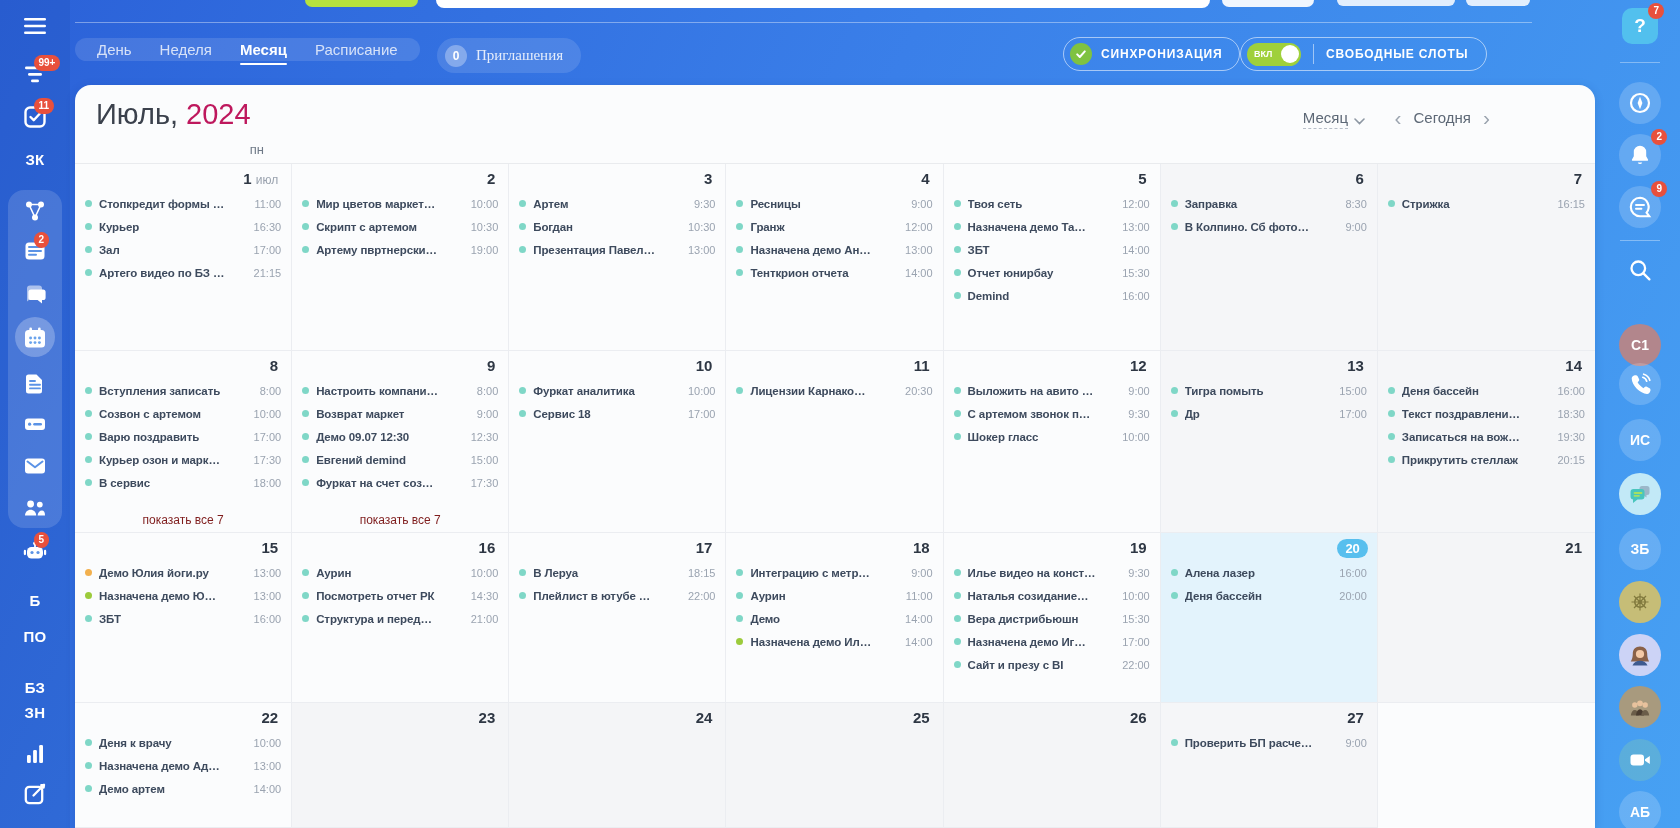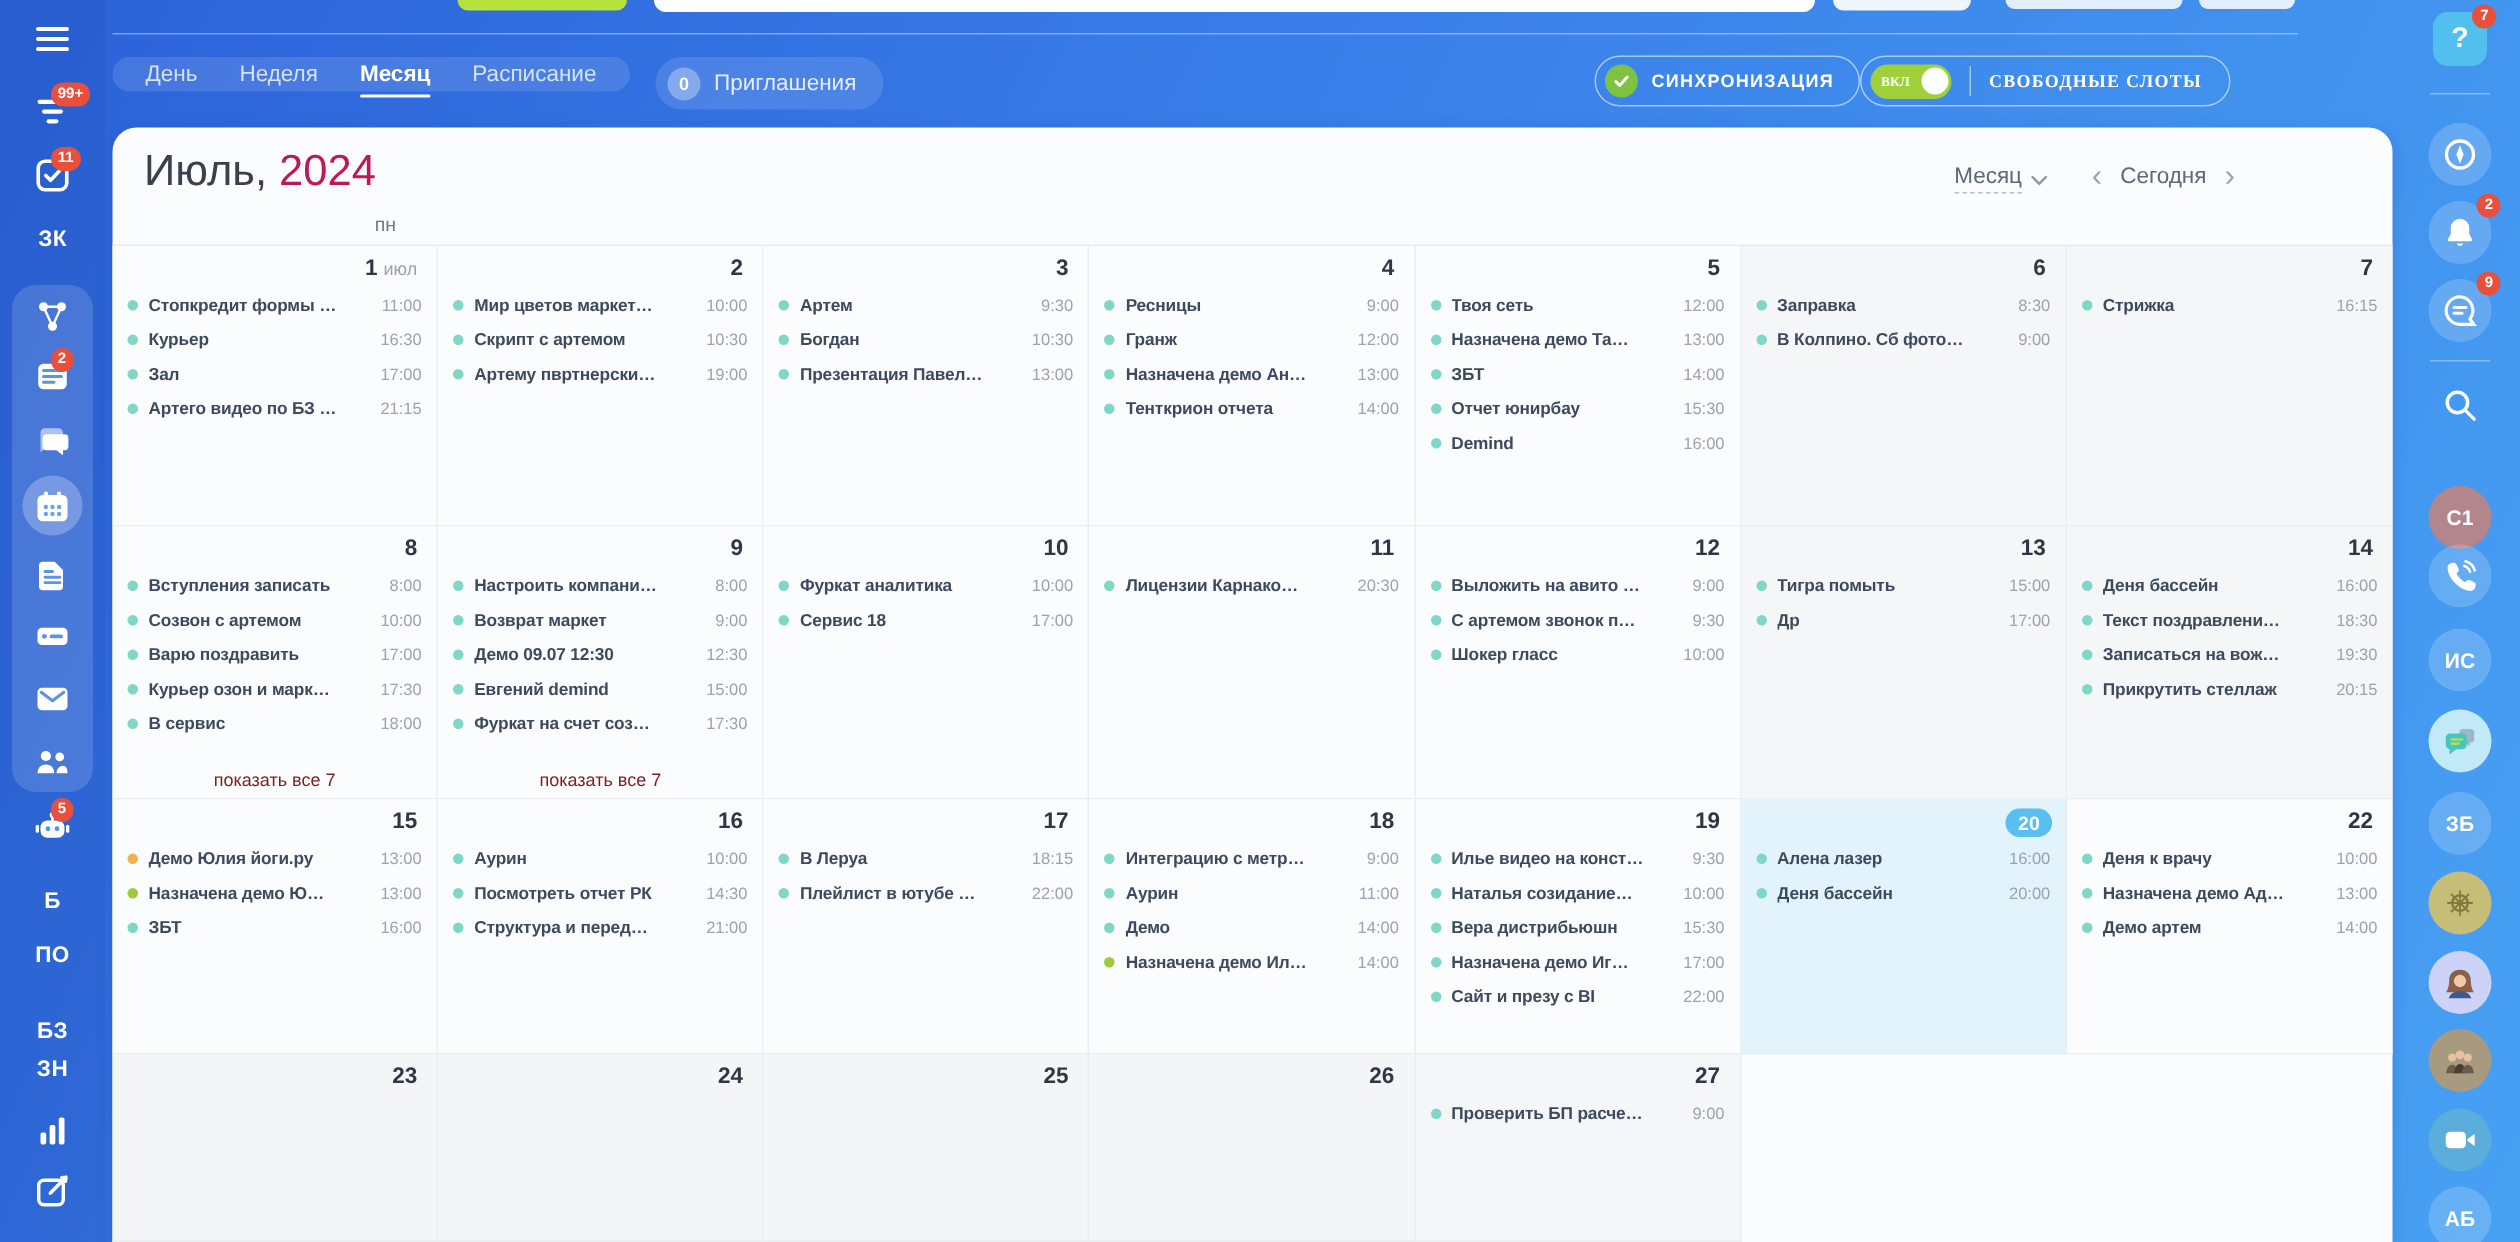--- a/index.html
+++ b/index.html
@@ -44,29 +44,29 @@
   .tabs-pill { position:absolute; left:75px; top:38px; height:23px; border-radius:20px;
     background:rgba(255,255,255,.12); display:inline-flex; align-items:center; gap:28px; padding:0 22px; }
   .tab { color:rgba(255,255,255,.78); font-size:15px; cursor:pointer; position:relative; white-space:nowrap; }
   .tab.active { color:#fff; font-weight:600; }
   .tab.active::after { content:""; position:absolute; left:0; right:0; bottom:-7px; height:2.5px;
     background:#fff; border-radius:2px; }
   .inv-pill { position:absolute; left:437px; top:38px; height:35px; border-radius:20px;
     background:rgba(255,255,255,.12); display:inline-flex; align-items:center; gap:9px; padding:0 18px 0 8px; }
   .inv-count { width:22px; height:22px; border-radius:50%; background:rgba(255,255,255,.32);
     color:#fff; font-size:12px; font-weight:600; display:flex; align-items:center; justify-content:center; }
-  .inv-label { color:rgba(255,255,255,.85); font-size:15px; }
+  .inv-label { color:rgba(255,255,255,.85); font-size:15px;font-family:Liberation Serif, serif; }
 
   .sync-btn { position:absolute; left:1063px; top:37px; height:34px; border:1px solid rgba(255,255,255,.55);
     border-radius:18px; display:inline-flex; align-items:center; gap:9px; padding:0 16px 0 6px; }
   .sync-check { width:22px; height:22px; border-radius:50%; background:#7fc241; display:flex;
     align-items:center; justify-content:center; }
   .btn-label { color:#fff; font-size:12px; font-weight:700; letter-spacing:.07em; white-space:nowrap; }
   .slots-btn { position:absolute; left:1240px; top:37px; height:34px; border:1px solid rgba(255,255,255,.55);
-    border-radius:18px; display:inline-flex; align-items:center; gap:12px; padding:0 18px 0 6px;font-family:Liberation Serif, serif; }
+    border-radius:18px; display:inline-flex; align-items:center; gap:12px; padding:0 18px 0 6px; }
   .toggle { width:54px; height:23px; border-radius:12px; background:#9fd03b; position:relative;
     display:flex; align-items:center; }
   .toggle-txt { color:#fff; font-size:9px; font-weight:700; margin-left:7px; }
   .knob { position:absolute; right:2.5px; top:2.5px; width:18px; height:18px; border-radius:50%; background:#fff; }
   .slots-sep { width:1px; height:20px; background:rgba(255,255,255,.5); }
 
   
   .card { position:absolute; left:75px; top:85px; width:1520px; height:743px;
     background:#fbfcfd; border-radius:16px 16px 0 0; box-shadow:0 2px 10px rgba(20,50,120,.18); }
   .cal-title { position:absolute; left:21px; top:13px; font-size:29px; color:#3b414c; }
@@ -781,20 +781,23 @@
           <span class="ev-dot" style="background:#7fd7c7"></span>
           <span class="ev-title">Алена лазер</span>
           <span class="ev-time">16:00</span>
         </div>
         <div class="ev">
           <span class="ev-dot" style="background:#7fd7c7"></span>
           <span class="ev-title">Деня бассейн</span>
           <span class="ev-time">20:00</span>
         </div>
       </div>
+      <div class="cell weekend empty">
+        <div class="num-row">21</div>
+      </div>
       <div class="cell">
         <div class="num-row">22</div>
         <div class="ev">
           <span class="ev-dot" style="background:#7fd7c7"></span>
           <span class="ev-title">Деня к врачу</span>
           <span class="ev-time">10:00</span>
         </div>
         <div class="ev">
           <span class="ev-dot" style="background:#7fd7c7"></span>
           <span class="ev-title">Назначена демо Ад…</span>

